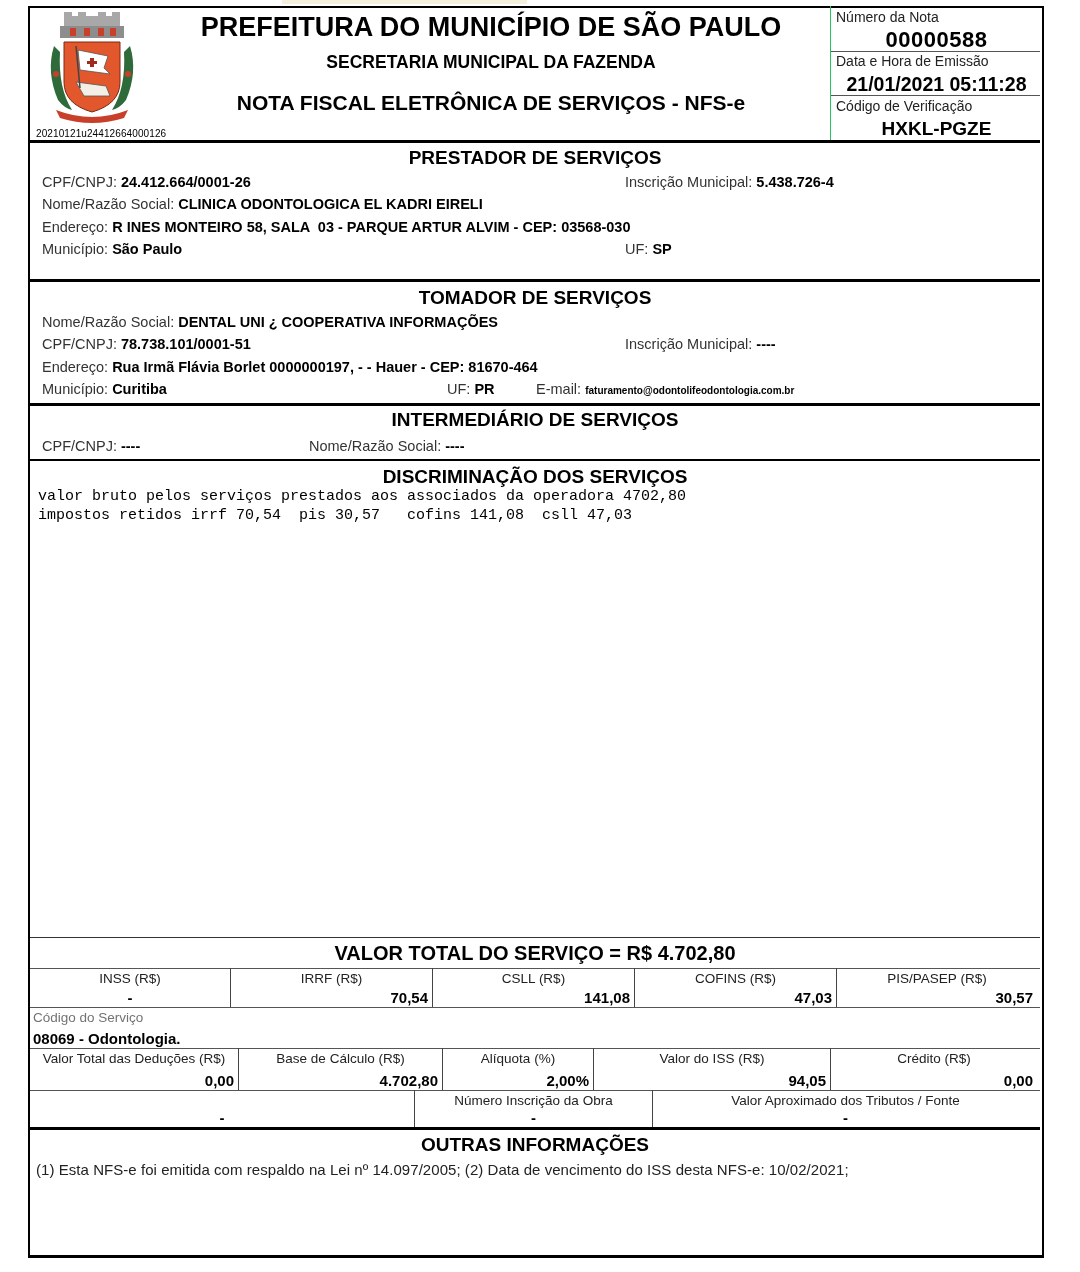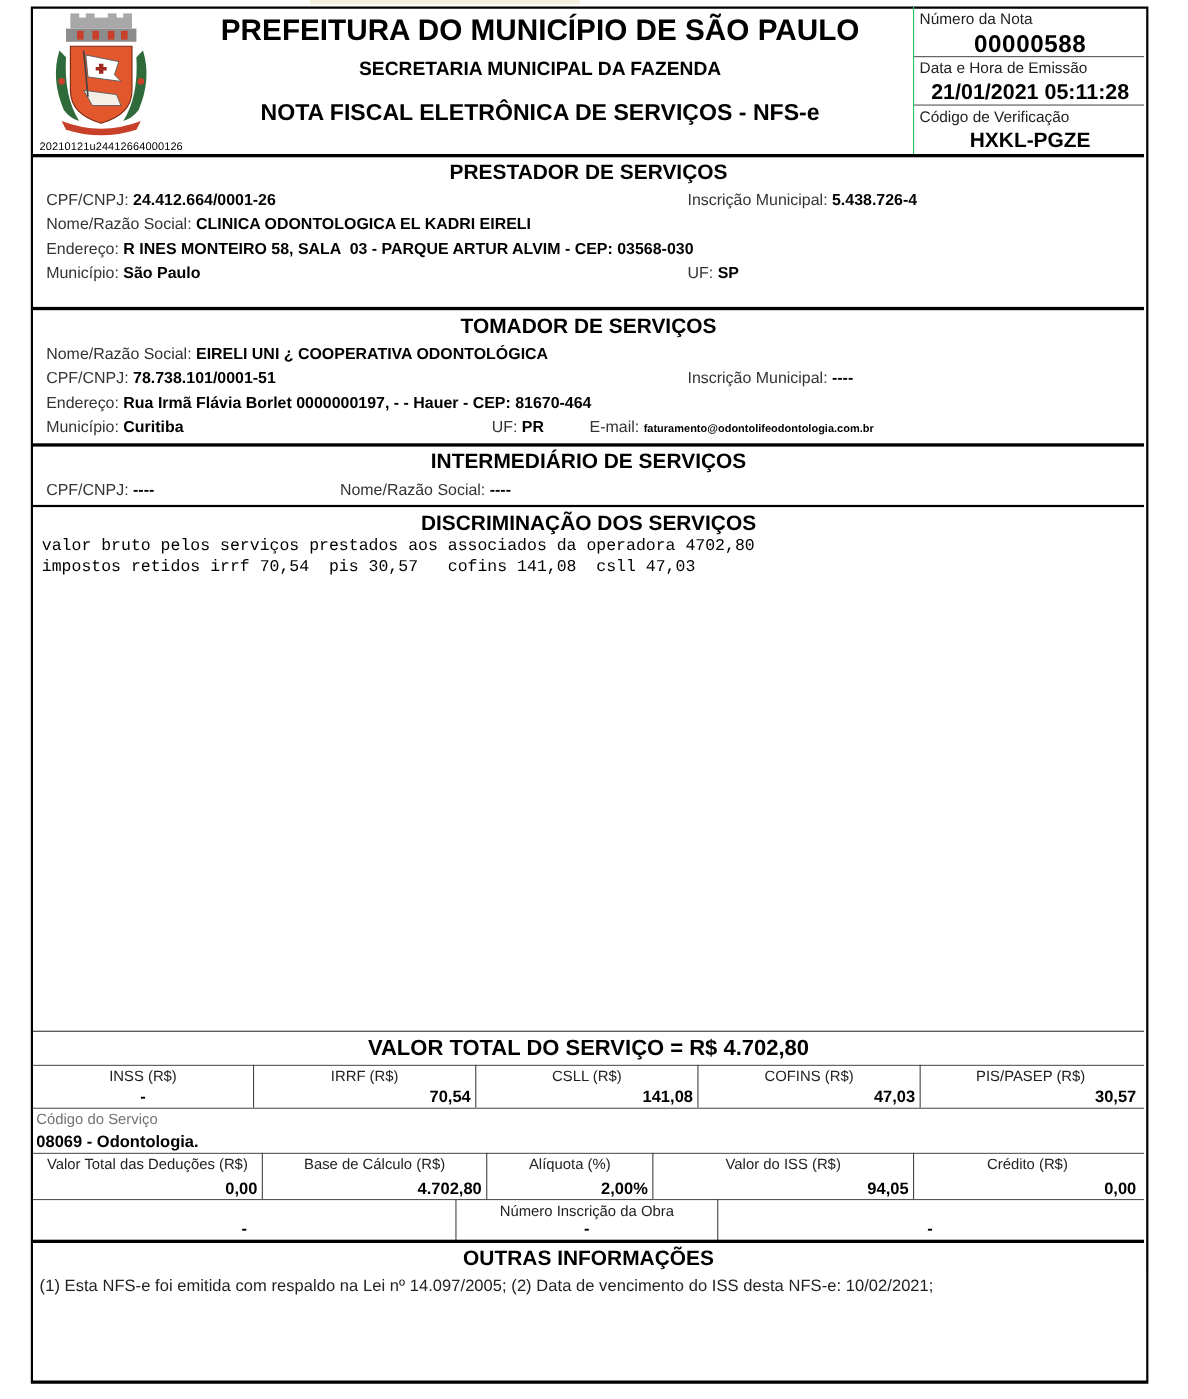--- a/index.html
+++ b/index.html
@@ -115,21 +115,21 @@
   <span class="lbl">Município:</span> <span class="val">São Paulo</span>
 </div>
 <div class="row" style="left:625px; top:241px;">
   <span class="lbl">UF:</span> <span class="val">SP</span>
 </div>
 
 <div class="hline" style="left:30px; width:1010px; top:279px;"></div>
 
 <div class="sec-title" style="top:287px;">TOMADOR DE SERVIÇOS</div>
 <div class="row" style="left:42px; top:314px;">
-  <span class="lbl">Nome/Razão Social:</span> <span class="val">EIRELI UNI ¿ COOPERATIVA ODONTOLÓGICA</span>
+  <span class="lbl">Nome/Razão Social:</span> <span class="val">DENTAL UNI ¿ COOPERATIVA INFORMAÇÕES</span>
 </div>
 <div class="row" style="left:42px; top:336px;">
   <span class="lbl">CPF/CNPJ:</span> <span class="val">78.738.101/0001-51</span>
 </div>
 <div class="row" style="left:625px; top:336px;">
   <span class="lbl">Inscrição Municipal:</span> <span class="val">----</span>
 </div>
 <div class="row" style="left:42px; top:359px;">
   <span class="lbl">Endereço:</span> <span class="val">Rua Irmã Flávia Borlet 0000000197, - - Hauer - CEP: 81670-464</span>
 </div>
@@ -222,19 +222,20 @@
 <div class="cell" style="left:30px; width:384px; top:1091px; height:36px;">
     <div class="vc">-</div>
 </div>
 <div class="vline" style="left:414px; top:1090px; height:38px;"></div>
 <div class="cell" style="left:415px; width:237px; top:1091px; height:36px;">
   <div class="h">Número Inscrição da Obra</div>
     <div class="vc">-</div>
 </div>
 <div class="vline" style="left:652px; top:1090px; height:38px;"></div>
 <div class="cell" style="left:653px; width:385px; top:1091px; height:36px;">
+  <div class="h">Valor Aproximado dos Tributos / Fonte</div>
     <div class="vc">-</div>
 </div>
 
 <div class="hline" style="left:30px; width:1010px; top:1127px;"></div>
 
 <div class="sec-title" style="top:1134px;">OUTRAS INFORMAÇÕES</div>
 <div class="outras-text">(1) Esta NFS-e foi emitida com respaldo na Lei nº 14.097/2005; (2) Data de vencimento do ISS desta NFS-e: 10/02/2021;</div>
 
 </body></html>

